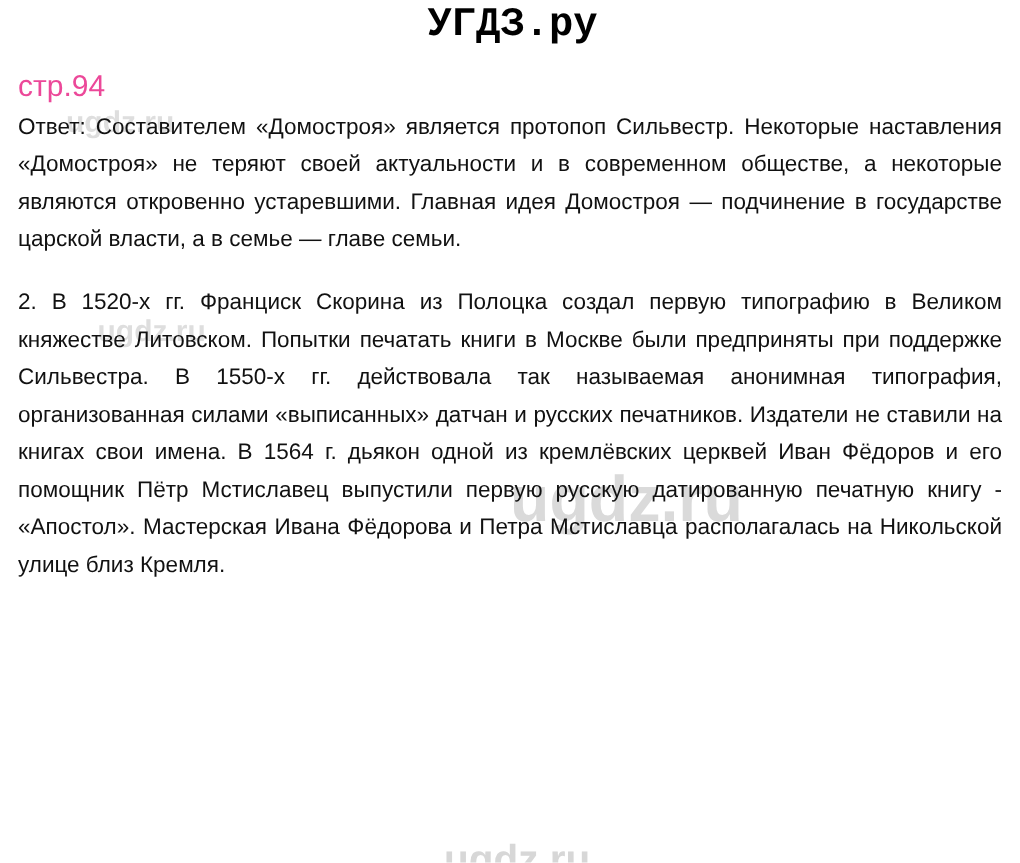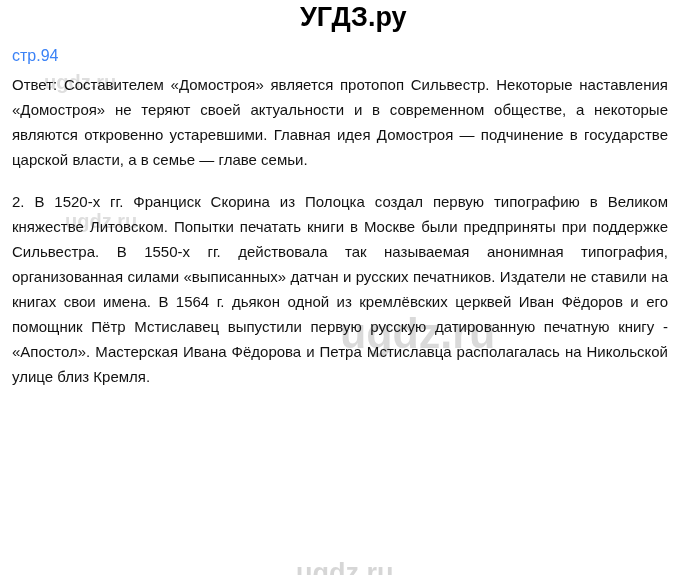--- a/index.html
+++ b/index.html
@@ -17,34 +17,34 @@
   }
   .page {
     position: relative;
     width: 680px;
     height: 575px;
     box-sizing: border-box;
     padding: 0 12px;
   }
   .site-logo {
     position: absolute;
-    left: 300px;
+    left: 285px;
     top: 2px;
     font-size: 27px;
     font-weight: bold;
     color: #000000;
     letter-spacing: 0px;
-    font-family: Liberation Sans, sans-serif;
+    font-family: Liberation Mono, monospace;
   }
   .page-num {
     position: absolute;
     left: 12px;
     top: 47px;
-    font-size: 16px;
-    color: #3b82f6;
+    font-size: 20px;
+    color: #ec4899;
   }
   .content {
     position: absolute;
     left: 12px;
     top: 72px;
     width: 656px;
   }
   p {
     margin: 0 0 17px 0;
     font-size: 15px;

